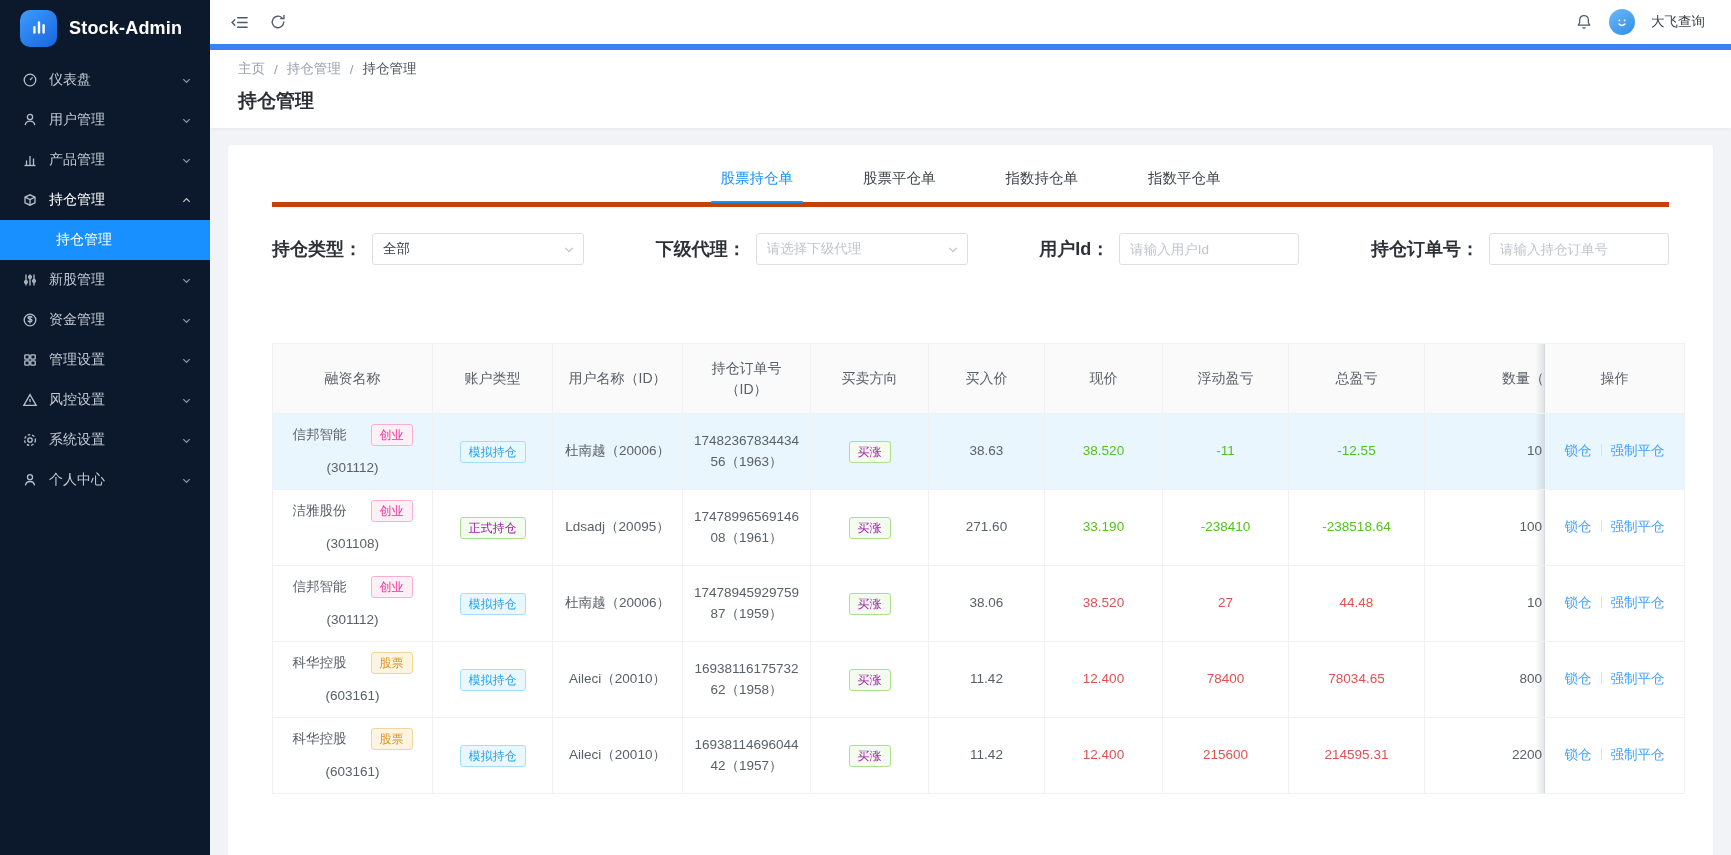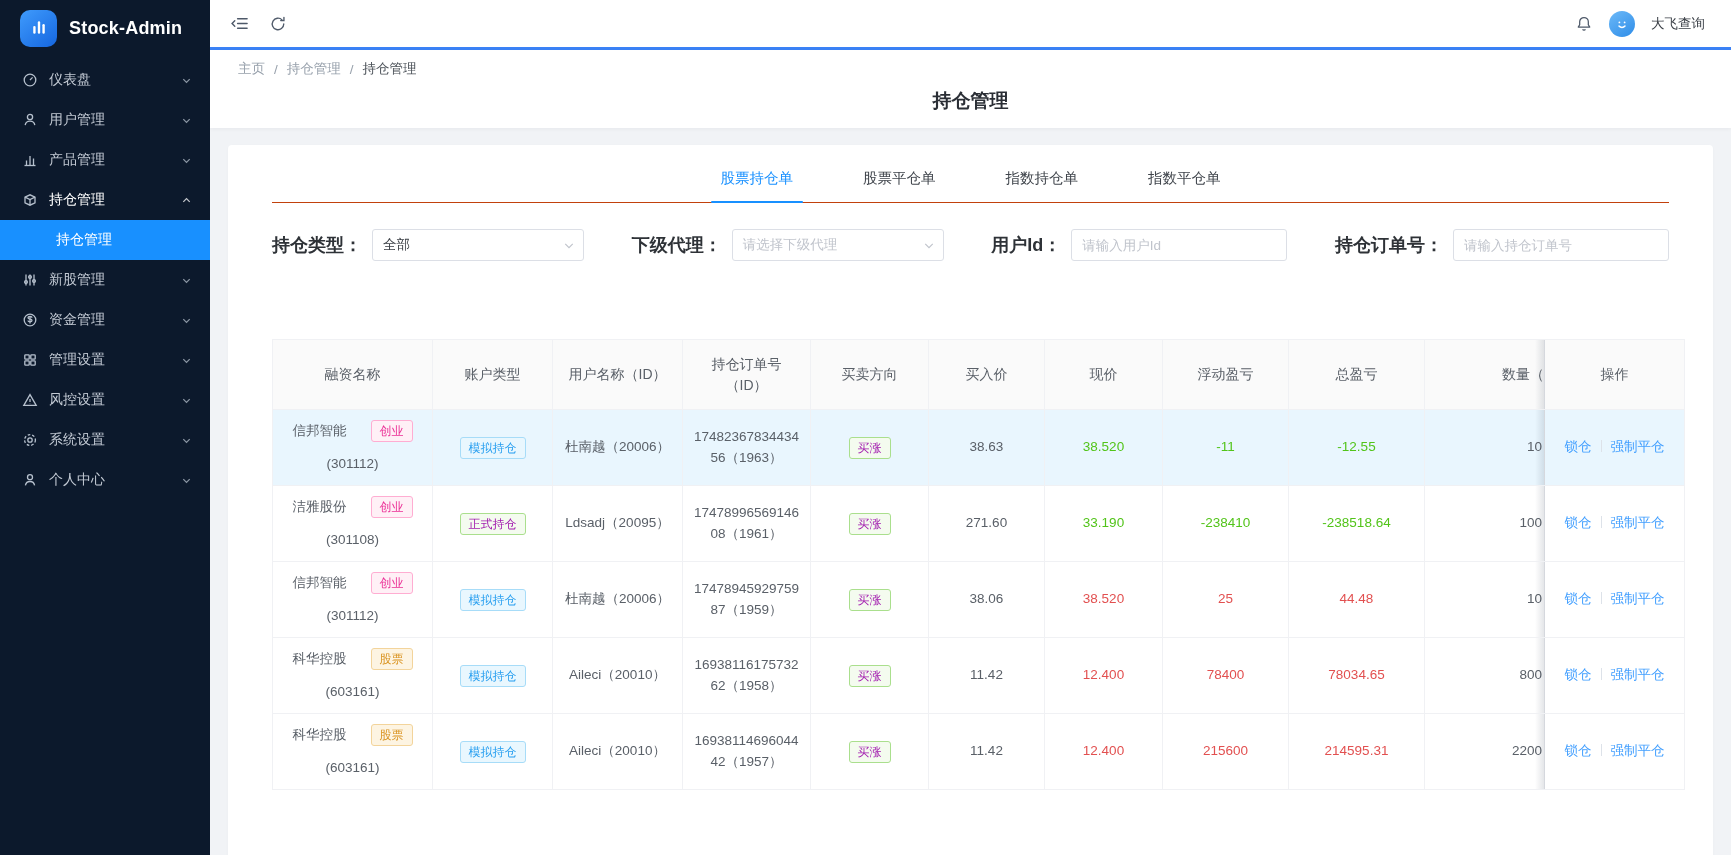--- a/index.html
+++ b/index.html
@@ -22,50 +22,50 @@
   .menu-item .chev { margin-left:auto; opacity:.75; }
   .menu-item.open { color:#ffffff; }
   .chev svg { display:block; }
   .chev.up svg { transform:rotate(180deg); }
   .submenu { background:#060d19; }
   .sub-item { height:40px; display:flex; align-items:center; padding-left:56px; color:#c3cad4; font-size:14px; cursor:pointer; }
   .sub-item[data-active="true"] { background:#1890ff; color:#fff; }
   
   .main { margin-left:210px; height:100%; display:flex; flex-direction:column; }
   .topbar { height:50px; background:#fff; display:flex; align-items:center; gap:20px; padding:0 26px 0 20px;
-    border-bottom:3px solid #3b82f6; flex:0 0 auto; }
+    border-bottom:6px solid #3b82f6; flex:0 0 auto; }
   .topbar .tb-icon { color:#4e5969; display:flex; cursor:pointer; }
   .tb-right { margin-left:auto; display:flex; align-items:center; gap:16px; }
   .avatar { width:26px; height:26px; border-radius:50%; background:linear-gradient(145deg,#6cb9f8,#2f8de8);
     display:flex; align-items:center; justify-content:center; cursor:pointer; }
   .user-name { font-size:13.5px; color:#3a3f46; cursor:pointer; }
-  .page-head { background:#fff; padding:10px 28px 14px; box-shadow:0 1px 4px rgba(0,21,41,.05); flex:0 0 auto;text-align:center; }
+  .page-head { background:#fff; padding:10px 28px 14px; box-shadow:0 1px 4px rgba(0,21,41,.05); flex:0 0 auto; }
   .breadcrumb { font-size:13.5px; color:#98a1ac; display:flex; gap:9px; align-items:center; }
   .breadcrumb .bc-link { cursor:pointer; }
   .breadcrumb .bc-current { color:#4c5259; }
   .page-title { margin-top:10px; font-size:19px; font-weight:700; color:#2a2e35; }
   
   .content { flex:1; overflow:hidden; }
   .card { margin:17px 18px 0; background:#fff; border-radius:4px; padding:0 44px 30px; min-height:760px;
     box-shadow:0 1px 3px rgba(0,0,0,.03); }
-  .tabs { display:flex; justify-content:center; gap:66px; padding-top:18px; border-bottom:1px solid #c2410c; }
+  .tabs { display:flex; justify-content:center; gap:66px; padding-top:18px; border-bottom:5px solid #c2410c; }
   .tab { padding:6px 2px 14px; font-size:14.5px; color:#3f444b; position:relative; cursor:pointer; }
   .tab[data-active="true"] { color:#1890ff; }
   .tab[data-active="true"]::after { content:""; position:absolute; left:-8px; right:-8px; bottom:-1px; height:2px;
     background:#1890ff; border-radius:1px; }
   
   .filters { margin-top:26px; display:flex; justify-content:space-between; align-items:center; }
   .filter-item { display:flex; align-items:center; }
   .f-label { font-size:18px; font-weight:700; color:#2e3237; margin-right:10px; white-space:nowrap; }
   .select { position:relative; width:212px; height:32px; border:1px solid #dcdfe6; border-radius:3px;
     display:flex; align-items:center; padding:0 26px 0 10px; font-size:13.5px; color:#3c4046;
     background:#fff; cursor:pointer; }
   .select .ph { color:#c0c4cc; }
   .select .sel-chev { position:absolute; right:9px; top:12px; }
-  .f-input { width:216px; height:32px; border:1px solid #dcdfe6; border-radius:3px; padding:0 10px;
+  .f-input { width:180px; height:32px; border:1px solid #dcdfe6; border-radius:3px; padding:0 10px;
     font-size:13.5px; color:#3c4046; outline:none; font-family:inherit; }
   .f-input::placeholder { color:#c0c4cc; }
   .actions { margin-top:16px; display:flex; gap:10px; }
   .btn { height:32px; display:inline-flex; align-items:center; gap:6px; border-radius:3px; font-size:13.5px;
     cursor:pointer; border:1px solid #dcdfe6; background:#fff; color:#3c4046; padding:0 15px; font-family:inherit; }
   .btn.primary { background:#1890ff; border-color:#1890ff; color:#fff; }
   
   table.grid { margin-top:78px; width:100%; border-collapse:collapse; table-layout:fixed; }
   .grid th { background:#fafafa; font-weight:400; color:#5a6068; font-size:14px; height:70px;
     border:1px solid #f0f1f4; text-align:center; padding:0 8px; line-height:1.5; }
@@ -451,21 +451,21 @@
                 <div class="code-line">(301112)</div>
               </td>
             <td><span class="tag" data-type="blue">模拟持仓</span></td>
             <td><span>杜南越（20006）</span></td>
             <td>
                 <div class="order-no">1747894592975987（1959）</div>
               </td>
             <td><span class="tag" data-type="green">买涨</span></td>
             <td><span>38.06</span></td>
             <td><span class="pl">38.520</span></td>
-            <td><span class="pl">25</span></td>
+            <td><span class="pl">27</span></td>
             <td><span class="pl">44.48</span></td>
             <td class="qty"><span>10</span></td>
             <td class="col-op"><span class="op-link">锁仓</span><span class="op-sep"></span><span class="op-link">强制平仓</span></td>
           </tr>
 
           <tr data-trend="up">
             <td>
                 <div class="name-line">
                   <span>科华控股</span>
                   <span class="tag" data-type="orange">股票</span>

